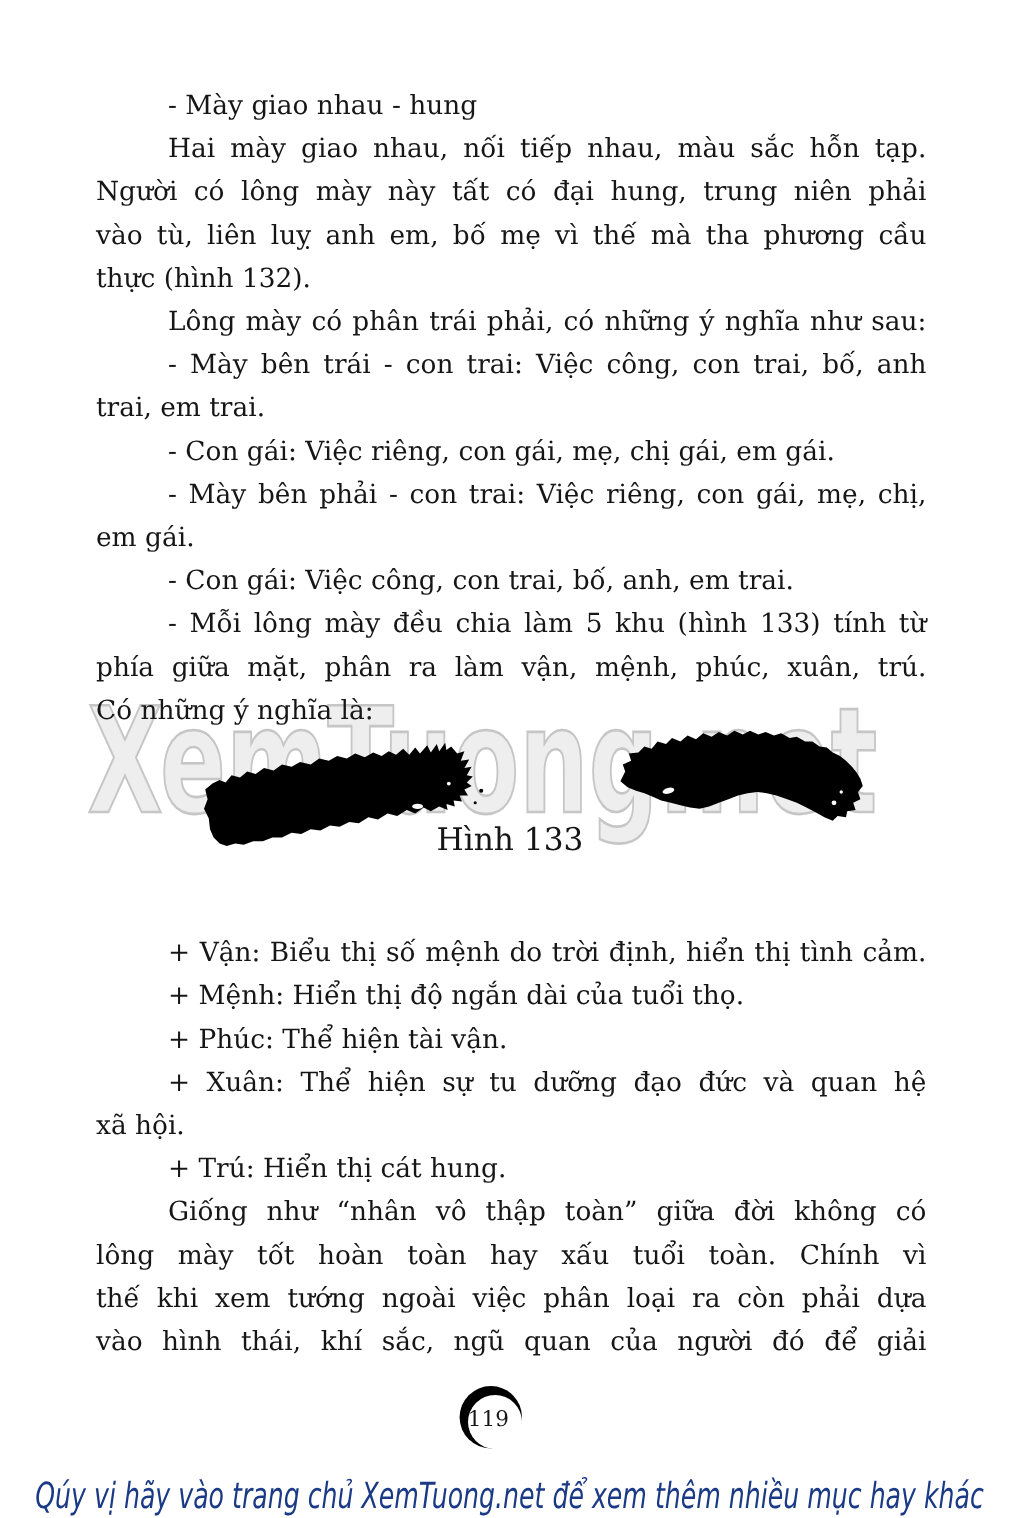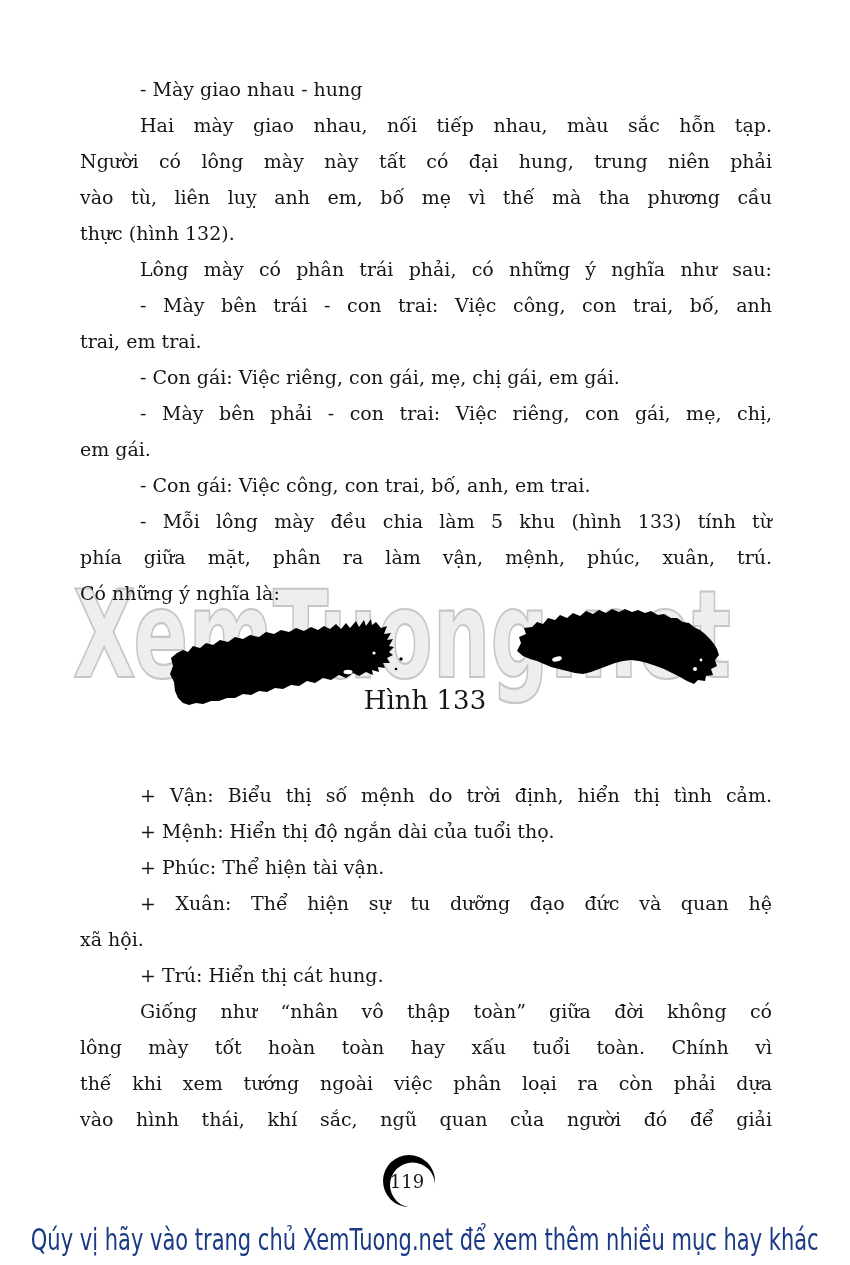--- a/index.html
+++ b/index.html
@@ -23,21 +23,21 @@
   .watermark-svg{position:absolute;top:555px;left:0;z-index:1;}
   .watermark-svg text{
     font-family:"DejaVu Sans","Liberation Sans",sans-serif;
     font-weight:bold;
     fill:var(--watermark-fill);
     stroke:var(--watermark-outline);
     stroke-width:2.2px;
   }
   .text-block{
     position:absolute;left:80px;width:692px;z-index:3;
-    font-size:19px;line-height:36px;
+    font-size:22px;line-height:36px;
   }
   .text-block.top{top:71px;}
   .text-block.bottom{top:777px;}
   .line{white-space:normal;}
   .line.indent{padding-left:60px;}
   .line.full{text-align:justify;text-align-last:justify;}
   .brow{position:absolute;z-index:2;}
   .brow.left{left:160px;top:606px;}
   .brow.right{left:495px;top:589px;}
   .brow path{fill:var(--illustration);}
@@ -47,21 +47,21 @@
   }
   .pagenum-wrap{position:absolute;left:380px;top:1154px;width:58px;height:58px;z-index:3;text-align:center;}
   .pagenum-wrap .ring{fill:var(--illustration);}
   .pagenum-wrap .hole{fill:var(--page-bg);}
   .pagenum-wrap text{
     font-family:"DejaVu Serif","Liberation Serif",serif;
     font-size:18px;fill:var(--ink);
   }
   .footer{
     position:absolute;top:1222px;left:0;width:850px;height:43px;z-index:3;
-    display:flex;align-items:flex-start;justify-content:center;
+    display:flex;align-items:flex-end;justify-content:center;font-style:italic;
   }
   .footer span{
     display:inline-block;white-space:nowrap;
     font-family:"DejaVu Sans","Liberation Sans",sans-serif;
     font-size:30px;font-weight:500;
     color:var(--footer-text);
     transform:scaleX(0.70);transform-origin:center;
   }
 </style>
 </head>

